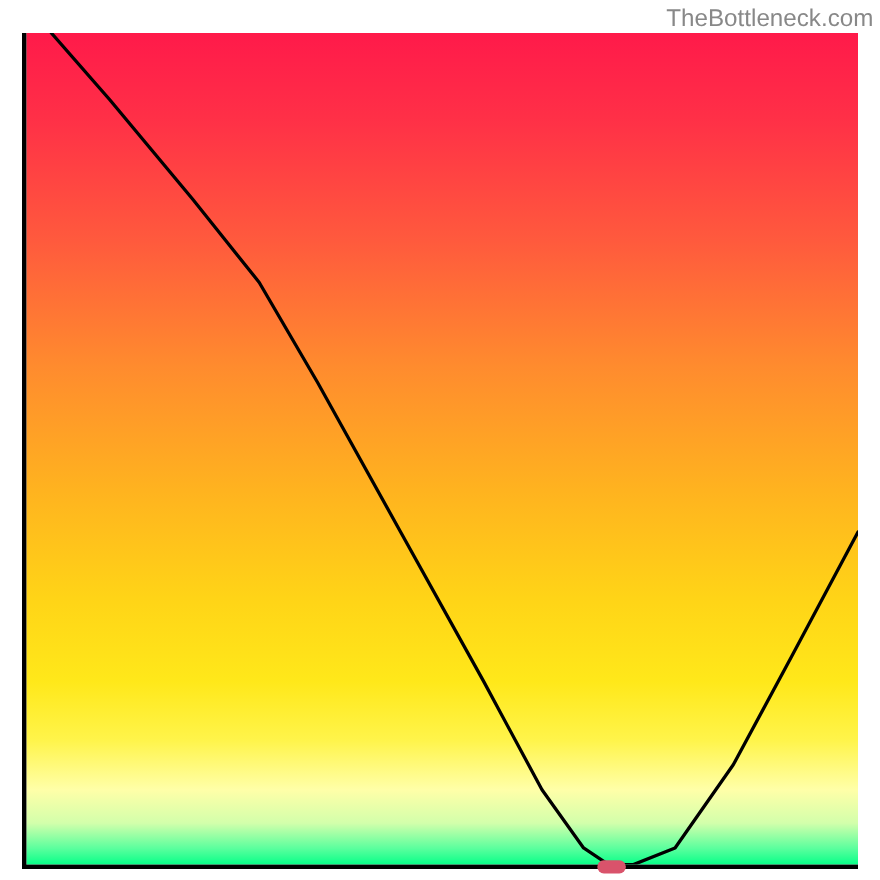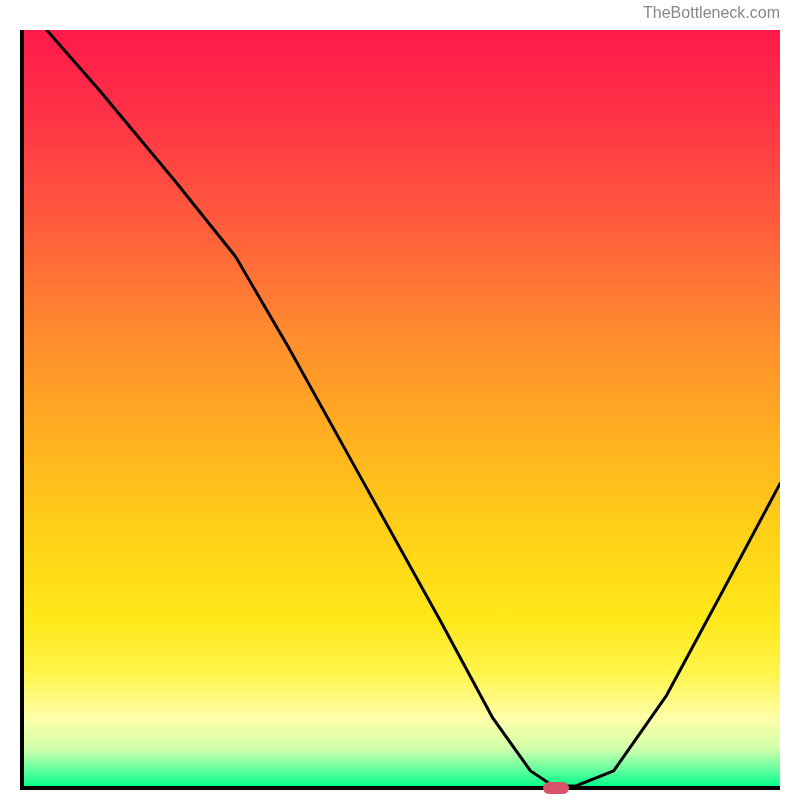--- a/index.html
+++ b/index.html
@@ -7,23 +7,23 @@
     padding: 0;
     width: 800px;
     height: 800px;
     background: #ffffff;
     font-family: Arial, Helvetica, sans-serif;
     position: relative;
   }
   .watermark {
     position: absolute;
     top: 4px;
-    right: 20px;
+    right: 6px;
     color: #888;
-    font-size: 16px;
+    font-size: 22px;
     font-weight: 500;
     z-index: 3;
   }
   .plot-area {
     position: absolute;
     left: 20px;
     top: 30px;
     width: 760px;
     height: 760px;
     background: linear-gradient(to bottom,

